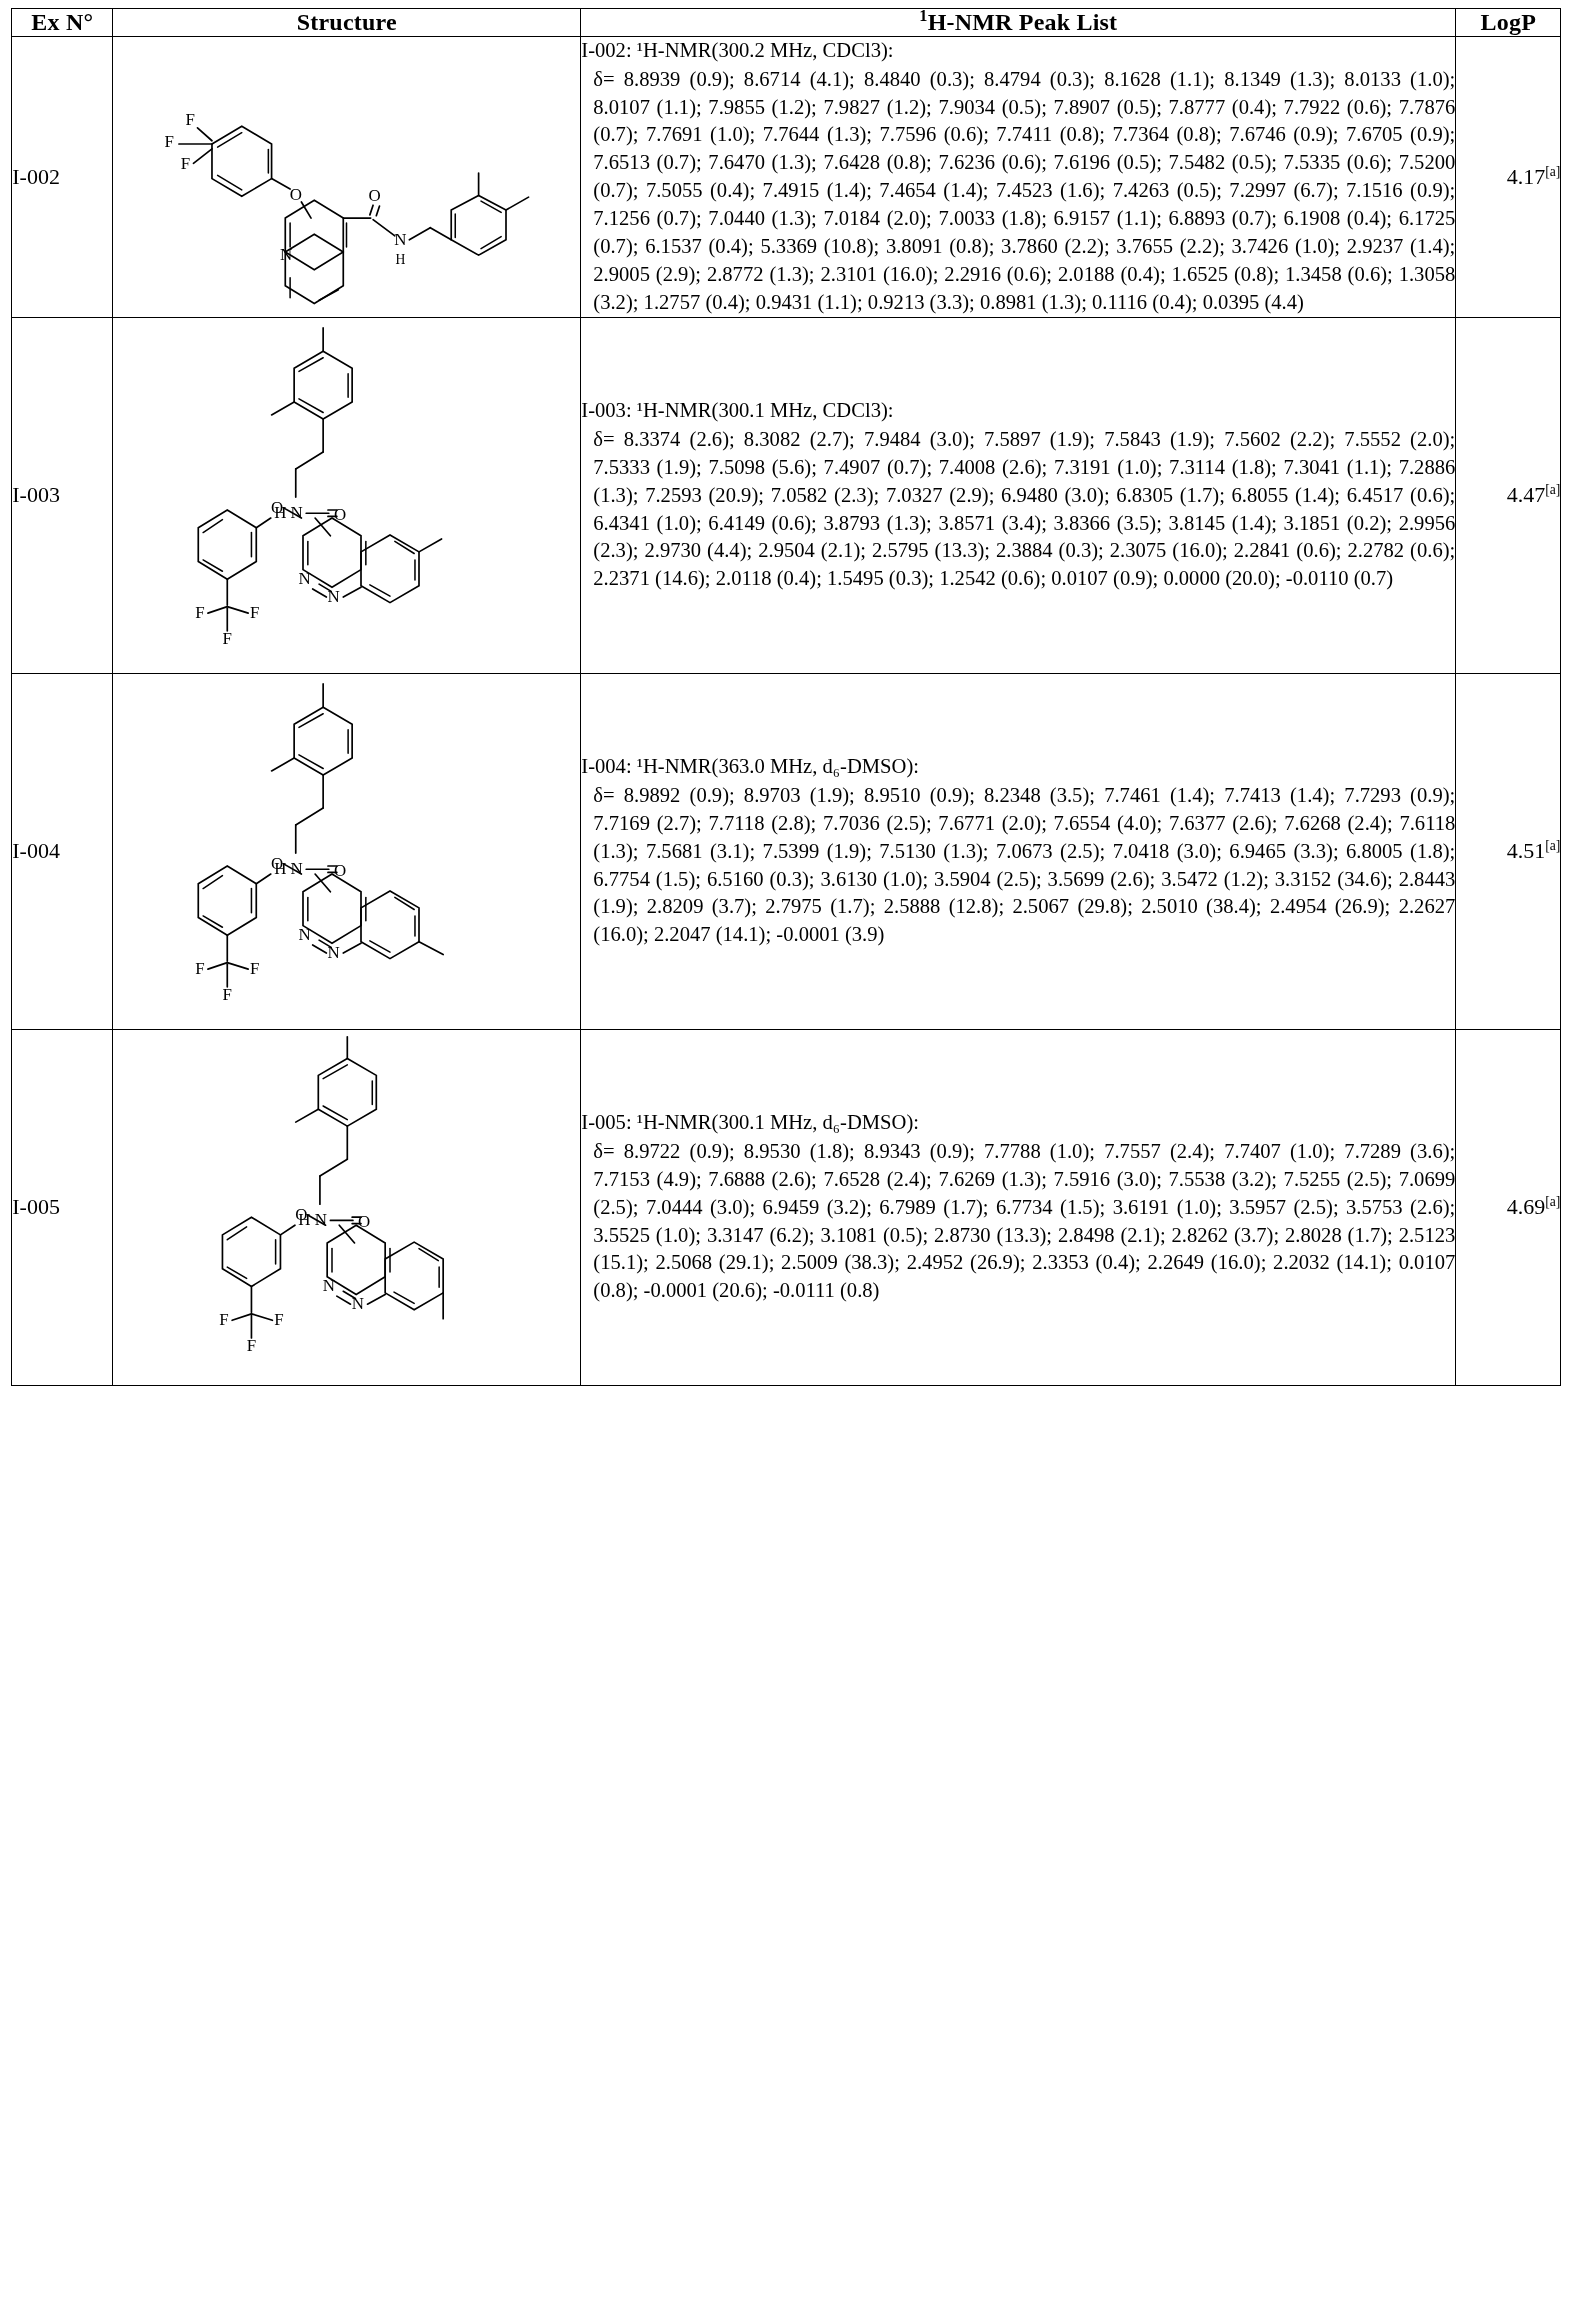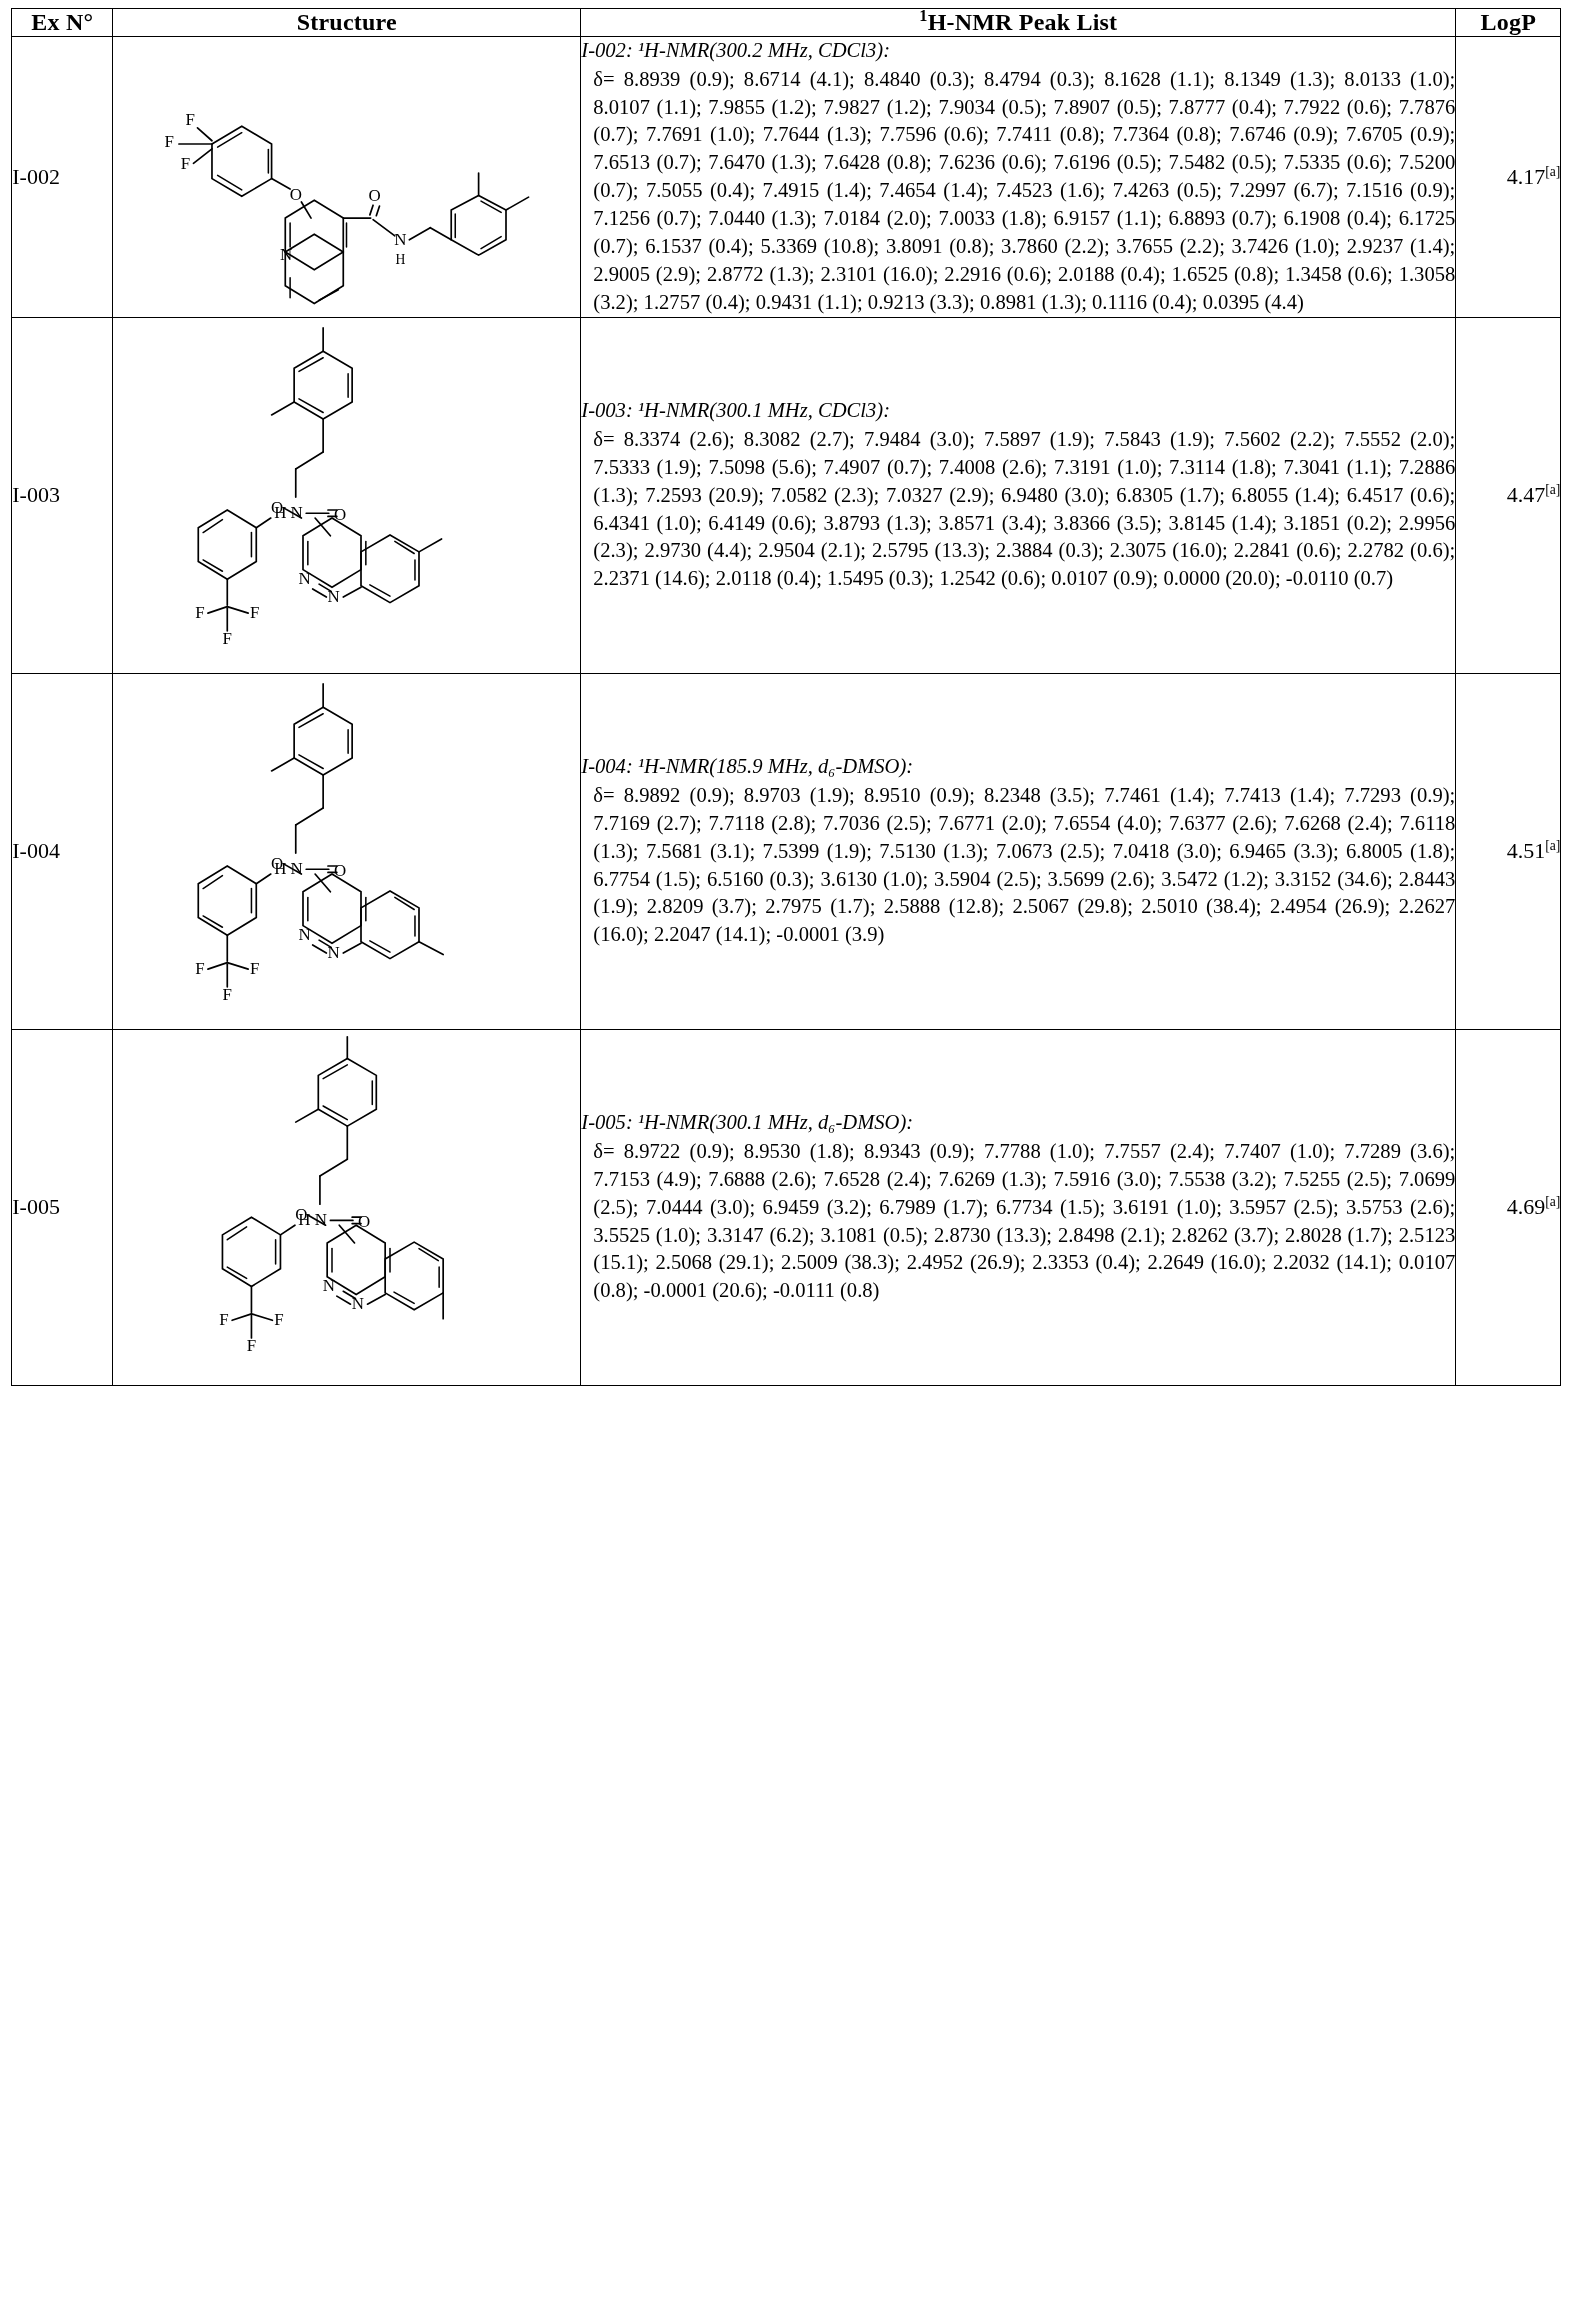--- a/index.html
+++ b/index.html
@@ -58,21 +58,20 @@
     padding: 11.3px 11.3px 13px 13px;
     font-size: 20.6px;
     line-height: 1.355;
     text-align: justify;
     text-justify: inter-word;
   }
   .nmr-head {
     display: block;
     margin-bottom: 0.8px;
     white-space: nowrap;
-    font-style: italic;
   }
   .nmr-body {
     display: block;
     margin-left: 12px;
   }
   sup { font-size: 0.68em; vertical-align: super; line-height: 0; }
   .sup-a { font-size: 0.62em; vertical-align: super; line-height: 0; }
 
   svg.struct { display: block; margin: 0 auto; }
   svg.struct text {
@@ -280,21 +279,21 @@
               <text x="88" y="372" text-anchor="middle">F</text>
               <text x="156" y="372" text-anchor="middle">F</text>
               <text x="122" y="404" text-anchor="middle">F</text>
               <line class="bond" x1="122" y1="358" x2="98" y2="366"></line>
               <line class="bond" x1="122" y1="358" x2="148" y2="366"></line>
               <line class="bond" x1="122" y1="360" x2="122" y2="388"></line>
             </svg>
           </div>
         </td>
         <td class="nmr-cell">
-          <span class="nmr-head">I-004: ¹H-NMR(185.9 MHz, d₆-DMSO):</span>
+          <span class="nmr-head">I-004: ¹H-NMR(363.0 MHz, d₆-DMSO):</span>
           <span class="nmr-body">δ= 8.9892 (0.9); 8.9703 (1.9); 8.9510 (0.9); 8.2348 (3.5); 7.7461 (1.4); 7.7413 (1.4); 7.7293 (0.9); 7.7169 (2.7); 7.7118 (2.8); 7.7036 (2.5); 7.6771 (2.0); 7.6554 (4.0); 7.6377 (2.6); 7.6268 (2.4); 7.6118 (1.3); 7.5681 (3.1); 7.5399 (1.9); 7.5130 (1.3); 7.0673 (2.5); 7.0418 (3.0); 6.9465 (3.3); 6.8005 (1.8); 6.7754 (1.5); 6.5160 (0.3); 3.6130 (1.0); 3.5904 (2.5); 3.5699 (2.6); 3.5472 (1.2); 3.3152 (34.6); 2.8443 (1.9); 2.8209 (3.7); 2.7975 (1.7); 2.5888 (12.8); 2.5067 (29.8); 2.5010 (38.4); 2.4954 (26.9); 2.2627 (16.0); 2.2047 (14.1); -0.0001 (3.9)</span>
         </td>
         <td class="logp-cell"><span>4.51</span><span class="sup-a">[a]</span></td>
       </tr>
 
       <tr>
         <td class="ex-cell">I-005</td>
         <td class="struct-cell">
           <div>
             <svg class="struct" width="435" height="355" viewBox="0 0 540 440">

